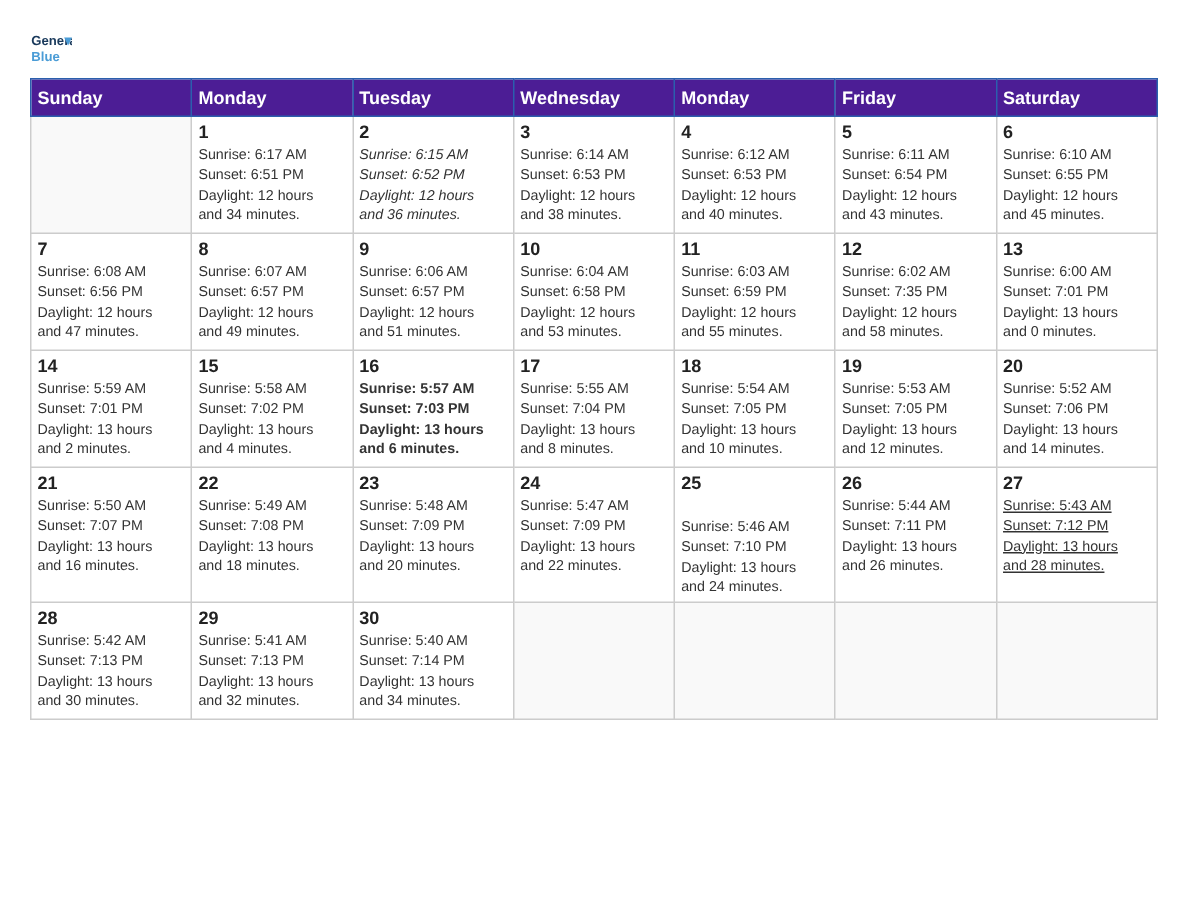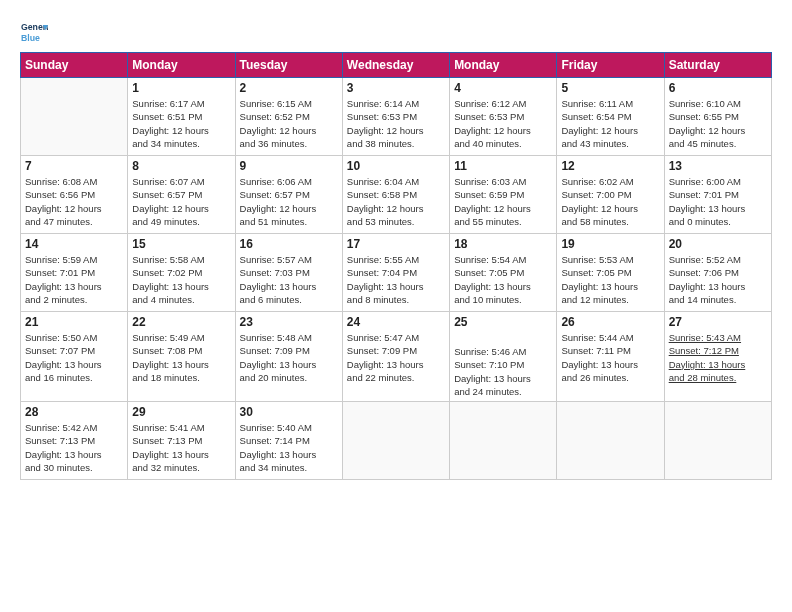--- a/index.html
+++ b/index.html
@@ -40,21 +40,21 @@
       font-size: 15px;
       color: #444;
       font-weight: normal;
     }
     .calendar {
       width: 100%;
       border-collapse: collapse;
       font-size: 10px;
     }
     .calendar thead tr th {
-      background-color: #be185d;
+      background-color: #4c1d95;
       color: #fff;
       padding: 5px 4px;
       text-align: left;
       font-size: 12px;
       font-weight: bold;
       border: 1px solid #2b5fad;
     }
     .calendar tbody tr td {
       border: 1px solid #ccc;
       padding: 3px 4px;
@@ -114,21 +114,21 @@
           <td class="empty"></td>
           <td>
             <div class="day-number">1</div>
             <div class="day-info" style="white-space: pre-line;">Sunrise: 6:17 AM
 Sunset: 6:51 PM
 Daylight: 12 hours
 and 34 minutes.</div>
           </td>
           <td>
             <div class="day-number">2</div>
-            <div class="day-info" style="white-space: pre-line;">Sunrise: 6:15 AM
+            <div class="day-info" style="white-space: pre-line; font-style: italic;">Sunrise: 6:15 AM
 Sunset: 6:52 PM
 Daylight: 12 hours
 and 36 minutes.</div>
           </td>
           <td>
             <div class="day-number">3</div>
             <div class="day-info" style="white-space: pre-line;">Sunrise: 6:14 AM
 Sunset: 6:53 PM
 Daylight: 12 hours
 and 38 minutes.</div>
@@ -187,21 +187,21 @@
           <td>
             <div class="day-number">11</div>
             <div class="day-info" style="white-space: pre-line;">Sunrise: 6:03 AM
 Sunset: 6:59 PM
 Daylight: 12 hours
 and 55 minutes.</div>
           </td>
           <td>
             <div class="day-number">12</div>
             <div class="day-info" style="white-space: pre-line;">Sunrise: 6:02 AM
-Sunset: 7:00 PM
+Sunset: 7:35 PM
 Daylight: 12 hours
 and 58 minutes.</div>
           </td>
           <td>
             <div class="day-number">13</div>
             <div class="day-info" style="white-space: pre-line;">Sunrise: 6:00 AM
 Sunset: 7:01 PM
 Daylight: 13 hours
 and 0 minutes.</div>
           </td>
@@ -216,21 +216,21 @@
           </td>
           <td>
             <div class="day-number">15</div>
             <div class="day-info" style="white-space: pre-line;">Sunrise: 5:58 AM
 Sunset: 7:02 PM
 Daylight: 13 hours
 and 4 minutes.</div>
           </td>
           <td>
             <div class="day-number">16</div>
-            <div class="day-info" style="white-space: pre-line;">Sunrise: 5:57 AM
+            <div class="day-info" style="white-space: pre-line; font-weight: bold;">Sunrise: 5:57 AM
 Sunset: 7:03 PM
 Daylight: 13 hours
 and 6 minutes.</div>
           </td>
           <td>
             <div class="day-number">17</div>
             <div class="day-info" style="white-space: pre-line;">Sunrise: 5:55 AM
 Sunset: 7:04 PM
 Daylight: 13 hours
 and 8 minutes.</div>

